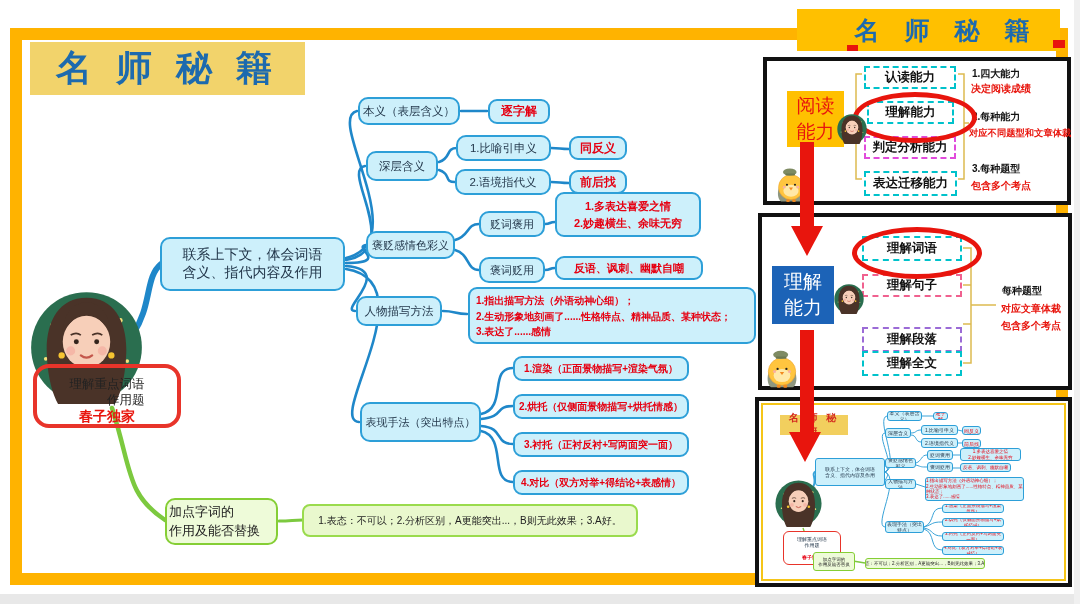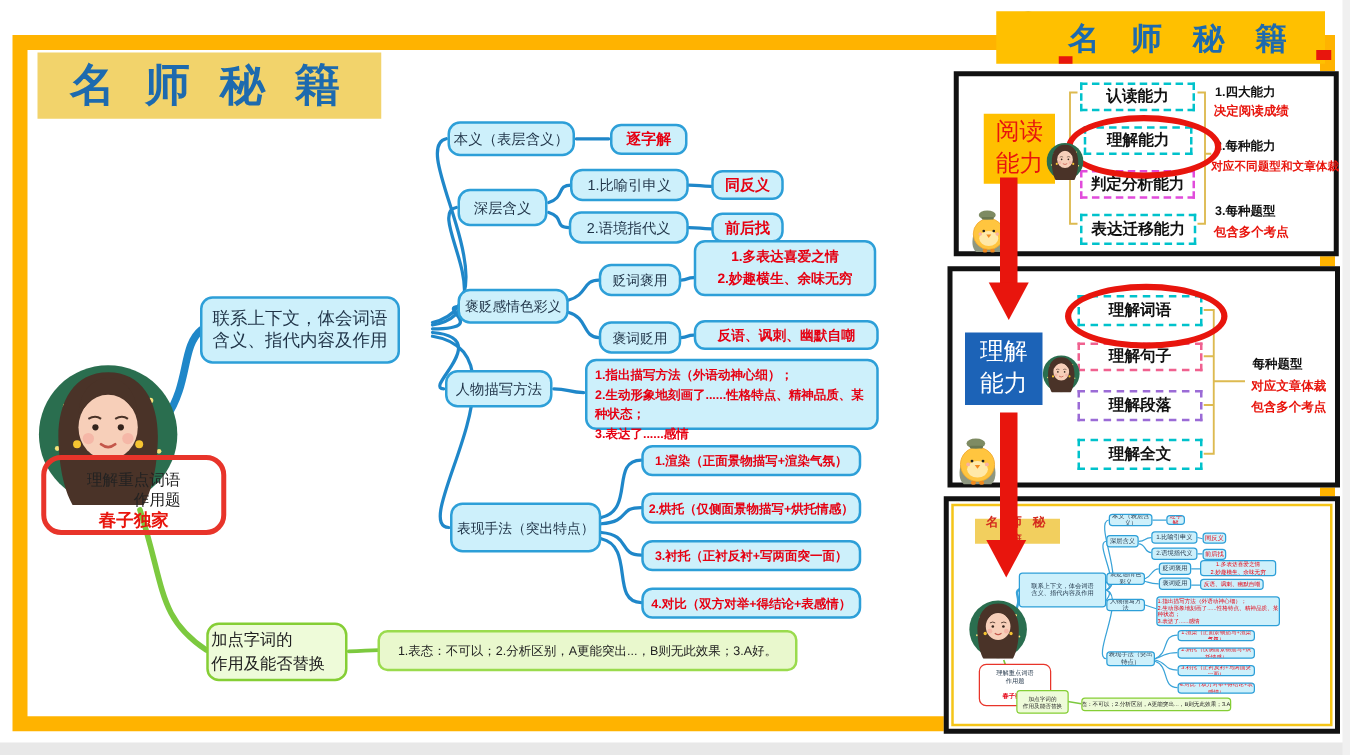--- a/index.html
+++ b/index.html
@@ -132,41 +132,41 @@
 <div class="abs flexc" id="main-title">名 师 秘 籍</div>
 <svg class="avatar-svg" style="left:30px;top:291px" width="113" height="113">
     <use href="#sym-avatar"></use>
   </svg>
 <div class="abs" id="center-node">
   <div id="center-topic" class="pre">理解重点词语
 作用题</div>
   <div id="center-credit">春子独家</div>
 </div>
 
-<div class="abs bluebox flexc pre" style="left:160px;top:237px;width:160px;height:54px;font-size:14px">联系上下文，体会词语
+<div class="abs bluebox flexc pre" style="left:160px;top:237px;width:185px;height:54px;font-size:14px">联系上下文，体会词语
 含义、指代内容及作用</div>
 
 <div class="abs bluebox flexc nowrap" style="left:358px;top:97px;width:102px;height:28px;font-size:11.5px">本义（表层含义）</div>
 <div class="abs redleaf flexc" style="left:488px;top:99px;width:62px;height:25px;font-size:12px">逐字解</div>
 
 <div class="abs bluebox flexc" style="left:366px;top:151px;width:72px;height:30px;font-size:11.5px">深层含义</div>
 <div class="abs bluebox flexc nowrap" style="left:456px;top:135px;width:95px;height:26px;font-size:11.5px">1.比喻引申义</div>
 <div class="abs redleaf flexc" style="left:569px;top:136px;width:58px;height:24px;font-size:12px">同反义</div>
 <div class="abs bluebox flexc nowrap" style="left:455px;top:169px;width:96px;height:26px;font-size:11.5px">2.语境指代义</div>
 <div class="abs redleaf flexc" style="left:569px;top:170px;width:58px;height:24px;font-size:12px">前后找</div>
 
 <div class="abs bluebox flexc nowrap" style="left:366px;top:231px;width:89px;height:28px;font-size:11px">褒贬感情色彩义</div>
 <div class="abs bluebox flexc" style="left:479px;top:211px;width:66px;height:26px;font-size:11px">贬词褒用</div>
 <div class="abs redleaf flexc pre" style="left:555px;top:192px;width:146px;height:45px;font-size:11px;line-height:1.5">1.多表达喜爱之情
 2.妙趣横生、余味无穷</div>
 <div class="abs bluebox flexc" style="left:479px;top:257px;width:66px;height:26px;font-size:11px">褒词贬用</div>
 <div class="abs redleaf flexc nowrap" style="left:555px;top:256px;width:148px;height:24px;font-size:11px">反语、讽刺、幽默自嘲</div>
 
 <div class="abs bluebox flexc nowrap" style="left:356px;top:296px;width:86px;height:30px;font-size:11.5px">人物描写方法</div>
-<div class="abs redleaf pre" style="left:468px;top:287px;width:235px;height:57px;font-size:10px;line-height:1.55;padding:4px 6px;text-align:left">1.指出描写方法（外语动神心细）；
+<div class="abs redleaf pre" style="left:468px;top:287px;width:288px;height:57px;font-size:10px;line-height:1.55;padding:4px 6px;text-align:left">1.指出描写方法（外语动神心细）；
 2.生动形象地刻画了......性格特点、精神品质、某种状态；
 3.表达了......感情</div>
 
 <div class="abs bluebox flexc nowrap" style="left:360px;top:402px;width:121px;height:40px;font-size:11px">表现手法（突出特点）</div>
 <div class="abs redleaf flexc nowrap" style="left:513px;top:356px;width:176px;height:25px;font-size:10px">1.渲染（正面景物描写+渲染气氛）</div>
 <div class="abs redleaf flexc nowrap" style="left:513px;top:394px;width:176px;height:25px;font-size:10px">2.烘托（仅侧面景物描写+烘托情感）</div>
 <div class="abs redleaf flexc nowrap" style="left:513px;top:432px;width:176px;height:25px;font-size:10px">3.衬托（正衬反衬+写两面突一面）</div>
 <div class="abs redleaf flexc nowrap" style="left:513px;top:470px;width:176px;height:25px;font-size:10px">4.对比（双方对举+得结论+表感情）</div>
 
 <div class="abs greennode flexc pre" style="left:165px;top:498px;width:113px;height:47px;font-size:13px;line-height:1.4;text-align:left;padding-left:2px;justify-content:flex-start">加点字词的
@@ -218,21 +218,21 @@
     </g>
   </svg>
   <div class="tagbox flexc pre" style="left:10px;top:49px;width:62px;height:58px;background:#1C63B7;color:#fff;font-size:19px">理解
 能力</div>
   <svg class="avatar-svg" style="left:72px;top:67px" width="30" height="30">
       <use href="#sym-avatar"></use>
     </svg>
   <div class="dash c-cyan flexc" style="left:100px;top:19px;width:100px;height:25px">理解词语</div>
   <div class="ellipse" style="left:90px;top:10px;width:120px;height:42px"></div>
   <div class="dash c-pink flexc" style="left:100px;top:57px;width:100px;height:23px">理解句子</div>
-  <div class="dash c-purp flexc" style="left:100px;top:95px;width:100px;height:25px">理解段落</div>
+  <div class="dash c-purp flexc" style="left:100px;top:110px;width:100px;height:25px">理解段落</div>
   <div class="dash c-cyan flexc" style="left:100px;top:134px;width:100px;height:25px">理解全文</div>
   <div class="note-h" style="left:240px;top:67px">每种题型</div>
   <div class="note-s" style="left:239px;top:85px">对应文章体裁</div>
   <div class="note-s" style="left:239px;top:102px">包含多个考点</div>
   <svg class="chick-svg" style="left:-2px;top:128px" width="44" height="46">
       <use href="#sym-chick"></use>
     </svg>
 </div>
 
 <div class="arrow-shaft" style="left:800px;top:330px;height:104px"></div>

